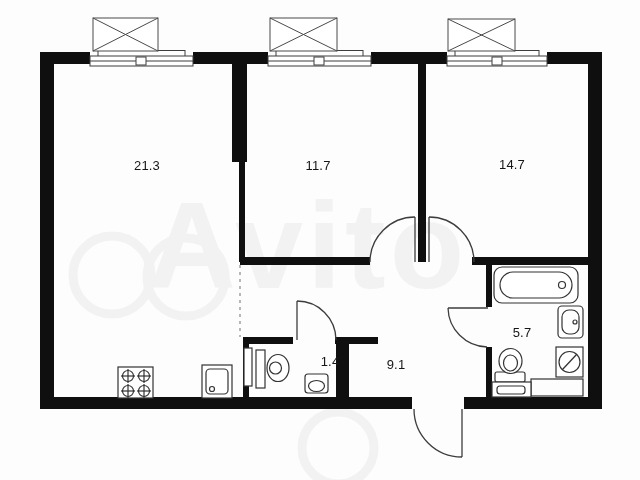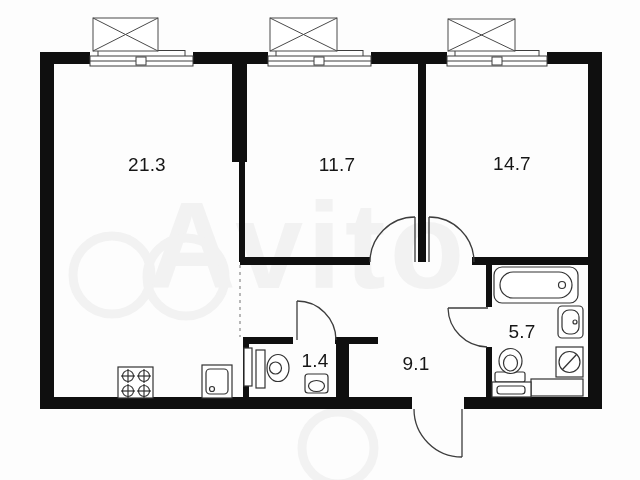--- a/index.html
+++ b/index.html
@@ -3,21 +3,21 @@
 <meta charset="utf-8">
 <style>
   html,body{margin:0;padding:0;background:#ffffff;}
   #plan{
     position:relative;width:640px;height:480px;background:#fdfdfd;
     font-family:"Liberation Sans", sans-serif;overflow:hidden;
   }
   #plan svg{position:absolute;left:0;top:0;z-index:1;}
   .room-label{
     position:absolute;z-index:2;transform:translate(-50%,-50%);
-    font-size:19px;color:#161616;letter-spacing:.2px;white-space:nowrap;
+    font-size:13px;color:#161616;letter-spacing:.2px;white-space:nowrap;
   }
   .watermark-text{
     position:absolute;z-index:0;transform:translate(-50%,-54%);
     left:308px;top:252px;font-size:122px;font-weight:600;color:#f2f2f2;
     letter-spacing:4px;user-select:none;
   }
 </style>
 </head>
 <body>
 
@@ -190,18 +190,18 @@
         <ellipse cx="510.5" cy="363" rx="7" ry="8" fill="none"></ellipse>
       </g>
       <g>
         <rect x="492" y="382" width="39" height="15"></rect>
         <rect x="497" y="386" width="28" height="8" rx="3" fill="none"></rect>
       </g>
     </g>
   </svg>
 
   <div class="room-label" style="left:147px;top:165px">21.3</div>
-  <div class="room-label" style="left:337px;top:165px">11.7</div>
+  <div class="room-label" style="left:318px;top:165px">11.7</div>
   <div class="room-label" style="left:512px;top:164px">14.7</div>
   <div class="room-label" style="left:522px;top:332px">5.7</div>
-  <div class="room-label" style="left:315px;top:361px">1.4</div>
-  <div class="room-label" style="left:416px;top:364px">9.1</div>
+  <div class="room-label" style="left:330px;top:361px">1.4</div>
+  <div class="room-label" style="left:396px;top:364px">9.1</div>
 </div>
 
 </body></html>

